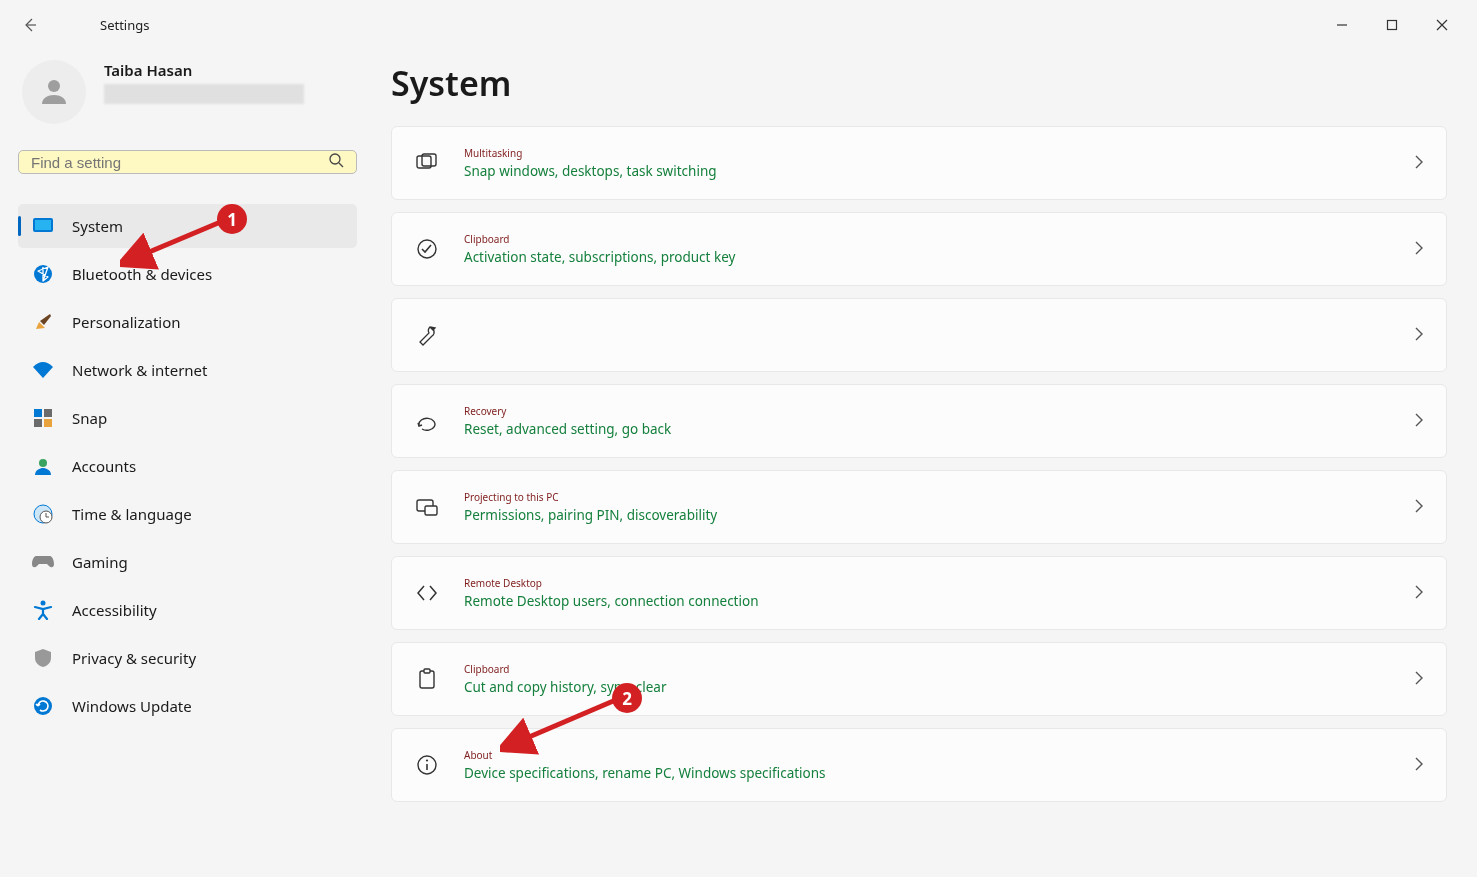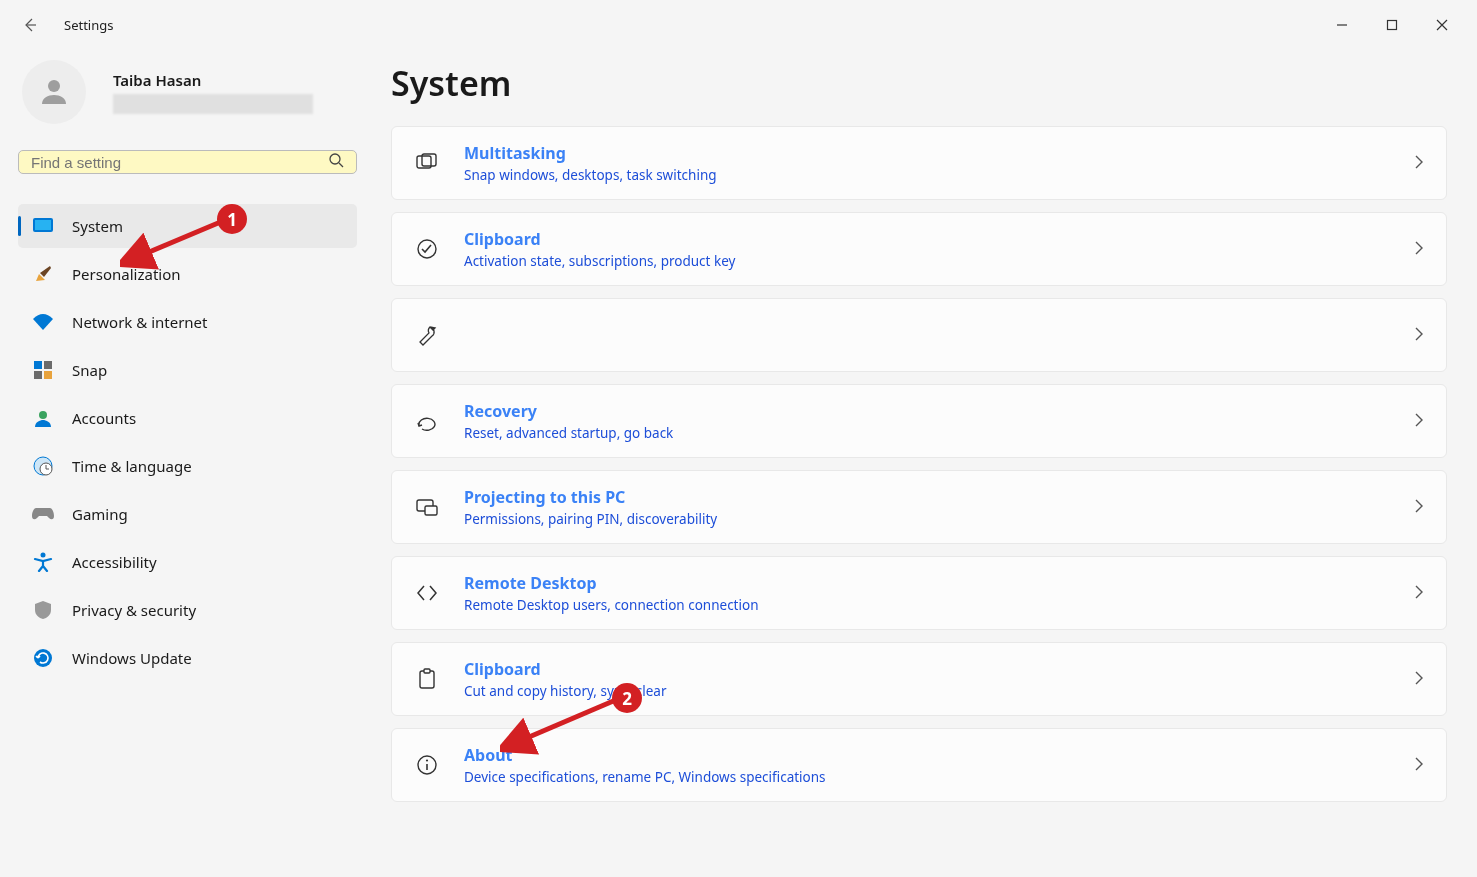--- a/index.html
+++ b/index.html
@@ -10,20 +10,21 @@
       height: 877px;
       overflow: hidden;
       color: #1a1a1a;
       position: relative;
     }
     .titlebar {
       height: 50px;
       display: flex;
       align-items: center;
       padding: 8px 10px;
+      gap: 36px;
     }
     .back-btn { 
       width: 40px; height: 40px;
       display:flex; align-items:center; justify-content:center;
       color: #555;
       cursor: pointer;
     }
     .app-title { font-size: 13px; margin-left: 14px; color: #222; }
     .window-controls {
       margin-left: auto;
@@ -39,22 +40,21 @@
     .layout {
       display: flex;
       height: calc(100% - 50px);
     }
     .sidebar {
       width: 375px;
       padding: 10px 18px 0 18px;
     }
     .user-block {
       display:flex;
-      align-items:center;
-      gap: 27px;
+      gap: 18px;
       margin-bottom: 26px;
       padding-left: 4px;
     }
     .avatar {
       width: 64px; height: 64px;
       border-radius: 50%;
       background: #ededed;
       display:flex; align-items:center; justify-content:center;
       color: #888;
     }
@@ -131,22 +131,22 @@
       padding: 0 22px;
       margin-bottom: 12px;
       cursor:pointer;
     }
     .row-icon {
       width: 26px; height:26px;
       display:flex; align-items:center; justify-content:center;
       color: #333;
       margin-right: 24px;
     }
-    .row-text .title { font-size: 16px; font-weight: 700; color:#3b82f6;}
-    .row-text .desc { font-size: 13.5px; color: #1d4ed8; margin-top: 2px; }
+    .row-text .title { font-size: 10px; font-weight: 400; color:#7f1d1d;}
+    .row-text .desc { font-size: 13.5px; color: #15803d; margin-top: 2px; }
     .chevron { margin-left:auto; color:#555; }
     
     .annot-arrow {
       position:absolute;
       pointer-events:none;
     }
     .annot-badge {
       position:absolute;
       width: 30px; height: 30px;
       background:#d32023;
@@ -219,20 +219,29 @@
           <svg width="20" height="16">
             <rect width="20" height="14" rx="2" fill="#0078d4"></rect>
             <rect x="2" y="2" width="16" height="10" fill="#27b2f2"></rect>
           </svg>
         </span>
       <span>System</span>
     </div>
     <div class="nav-item">
       <span class="nav-icon">
           <svg width="20" height="20" viewBox="0 0 20 20">
+            <circle cx="10" cy="10" r="9" fill="#0078d4"></circle>
+            <path d="M10 3 v14 l5-4 -10-6 10-4 -5 14" stroke="#fff" stroke-width="1.3" fill="none" stroke-linejoin="round"></path>
+          </svg>
+        </span>
+      <span>Bluetooth &amp; devices</span>
+    </div>
+    <div class="nav-item">
+      <span class="nav-icon">
+          <svg width="20" height="20" viewBox="0 0 20 20">
             <path d="M3 17 L6 10 L12 16 Z" fill="#e8a33d"></path>
             <path d="M7 9 L17 2 L18 4 L11 13 Z" fill="#6b4423"></path>
           </svg>
         </span>
       <span>Personalization</span>
     </div>
     <div class="nav-item">
       <span class="nav-icon">
           <svg width="22" height="18" viewBox="0 0 22 18">
             <path d="M1 6 Q11 -4 21 6 L11 17 Z" fill="#0078d4"></path>
@@ -354,21 +363,21 @@
 
     <div class="row">
       <span class="row-icon">
           <svg width="24" height="20" viewBox="0 0 24 20">
             <path d="M4 14 a8 6 0 1 1 3 4" stroke="currentColor" stroke-width="1.4" fill="none"></path>
             <path d="M3 12 l1 3 l3-1" stroke="currentColor" stroke-width="1.4" fill="none"></path>
           </svg>
         </span>
       <div class="row-text">
         <div class="title">Recovery</div>
-        <div class="desc">Reset, advanced startup, go back</div>
+        <div class="desc">Reset, advanced setting, go back</div>
       </div>
       <span class="chevron"><svg width="10" height="14">
             <path d="M2 1 L8 7 L2 13" stroke="currentColor" stroke-width="1.4" fill="none"></path>
           </svg></span>
     </div>
 
     <div class="row">
       <span class="row-icon">
           <svg width="24" height="20" viewBox="0 0 24 20">
             <rect x="2" y="3" width="16" height="11" rx="2" stroke="currentColor" stroke-width="1.4" fill="none"></rect>

